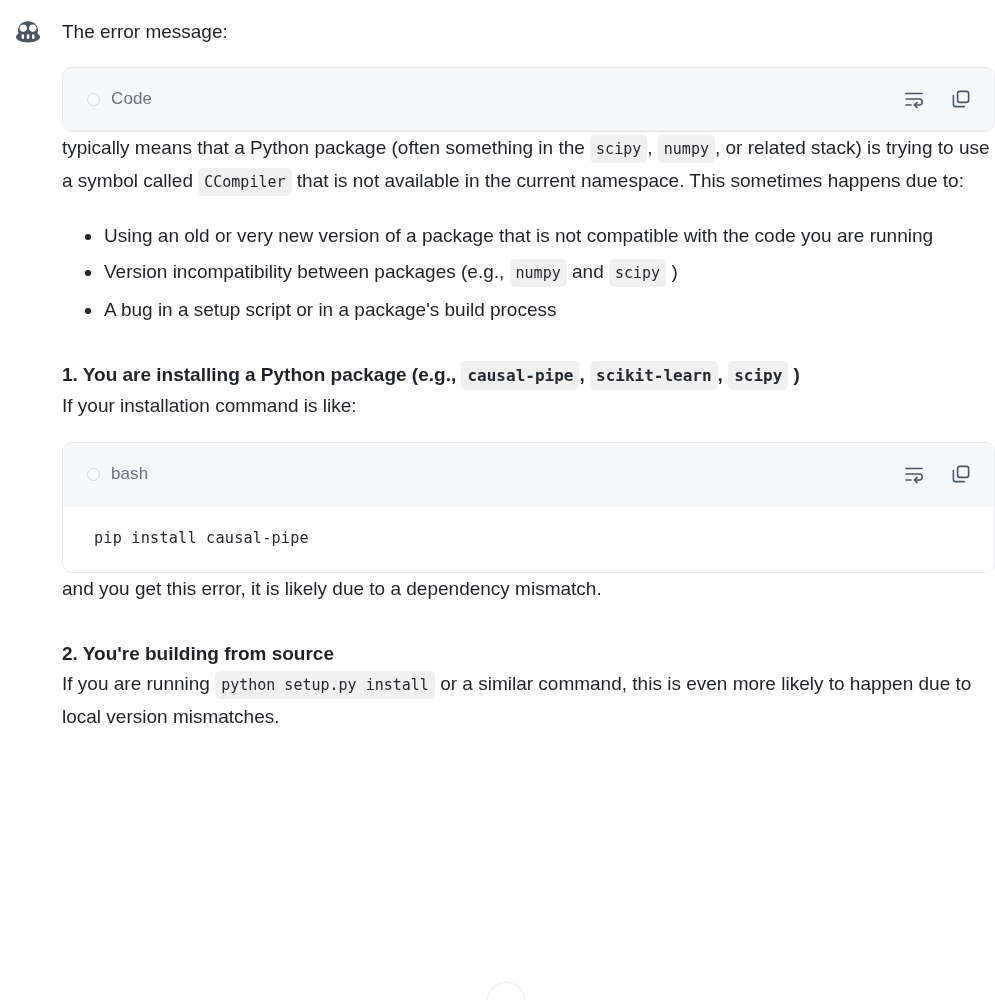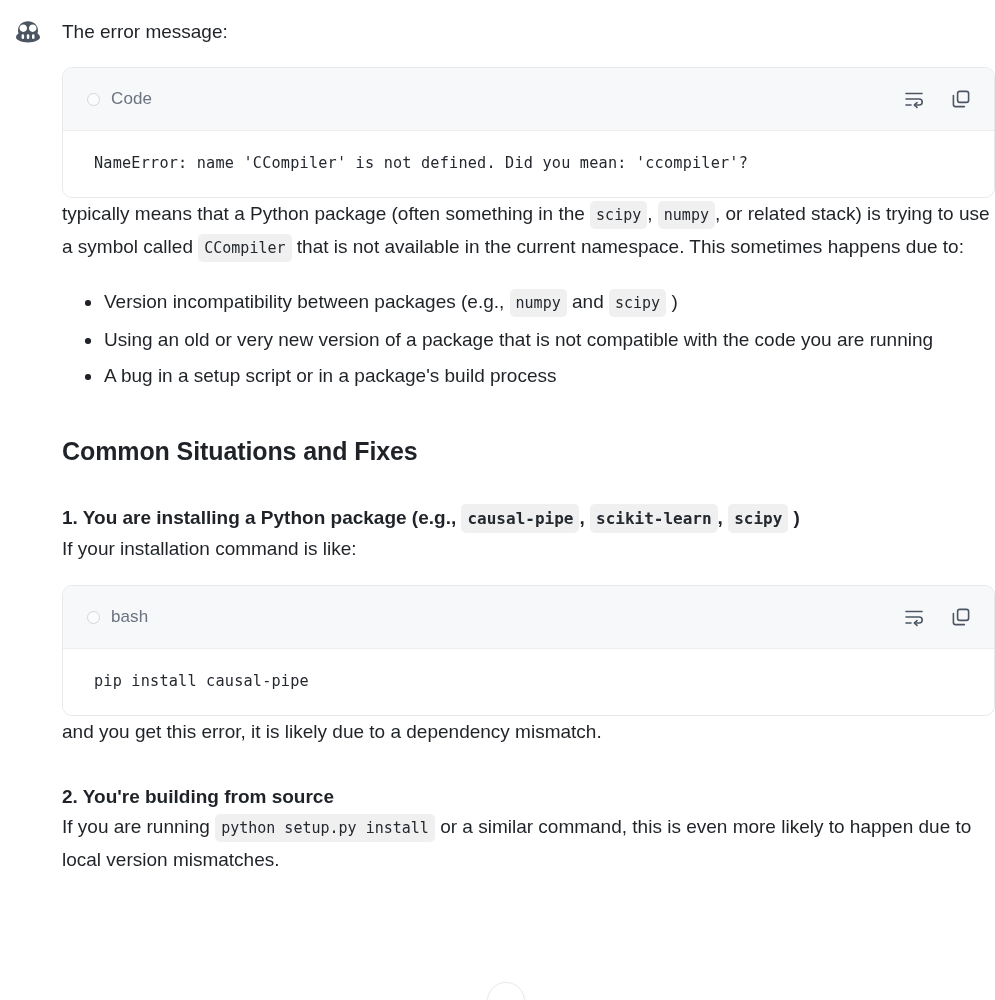--- a/index.html
+++ b/index.html
@@ -224,34 +224,30 @@
             </svg>
           </span>
           <span class="icon-btn">
             <svg viewBox="0 0 22 22" width="22" height="22" fill="none" stroke="currentColor" stroke-width="1.6" stroke-linecap="round" stroke-linejoin="round">
               <rect x="7.6" y="3.4" width="11" height="11" rx="2.2"></rect>
               <path d="M14.4 18.6H5.6a2.2 2.2 0 0 1-2.2-2.2V7.6"></path>
             </svg>
           </span>
         </div>
       </div>
-      <div class="code-body">
-        <div class="code-line">NameError: name 'CCompiler' is not defined. Did you mean: 'ccompiler'?</div>
-      </div>
     </div>
 
     <p class="body p-after-code"><span>typically means that a Python package (often something in the </span><code class="chip">scipy</code><span>, </span><code class="chip">numpy</code><span>, or related stack) is trying to use a symbol called </span><code class="chip">CCompiler</code><span> that is not available in the current namespace. This sometimes happens due to:</span></p>
 
     <ul class="bullets">
+      <li><span>Using an old or very new version of a package that is not compatible with the code you are running</span></li>
       <li><span>Version incompatibility between packages (e.g., </span><code class="chip">numpy</code><span> and </span><code class="chip">scipy</code><span> )</span></li>
-      <li><span>Using an old or very new version of a package that is not compatible with the code you are running</span></li>
       <li><span>A bug in a setup script or in a package's build process</span></li>
     </ul>
 
-    <h2 class="section">Common Situations and Fixes</h2>
 
     <h3 class="subsection"><span>1. You are installing a Python package (e.g., </span><code class="chip bold">causal-pipe</code><span>, </span><code class="chip bold">scikit-learn</code><span>, </span><code class="chip bold">scipy</code><span> )</span></h3>
 
     <p class="body p-gap">If your installation command is like:</p>
 
     <div class="codeblock">
       <div class="code-header">
         <div class="code-lang-wrap">
           <span class="lang-dot"></span>
           <span class="code-lang">bash</span>

